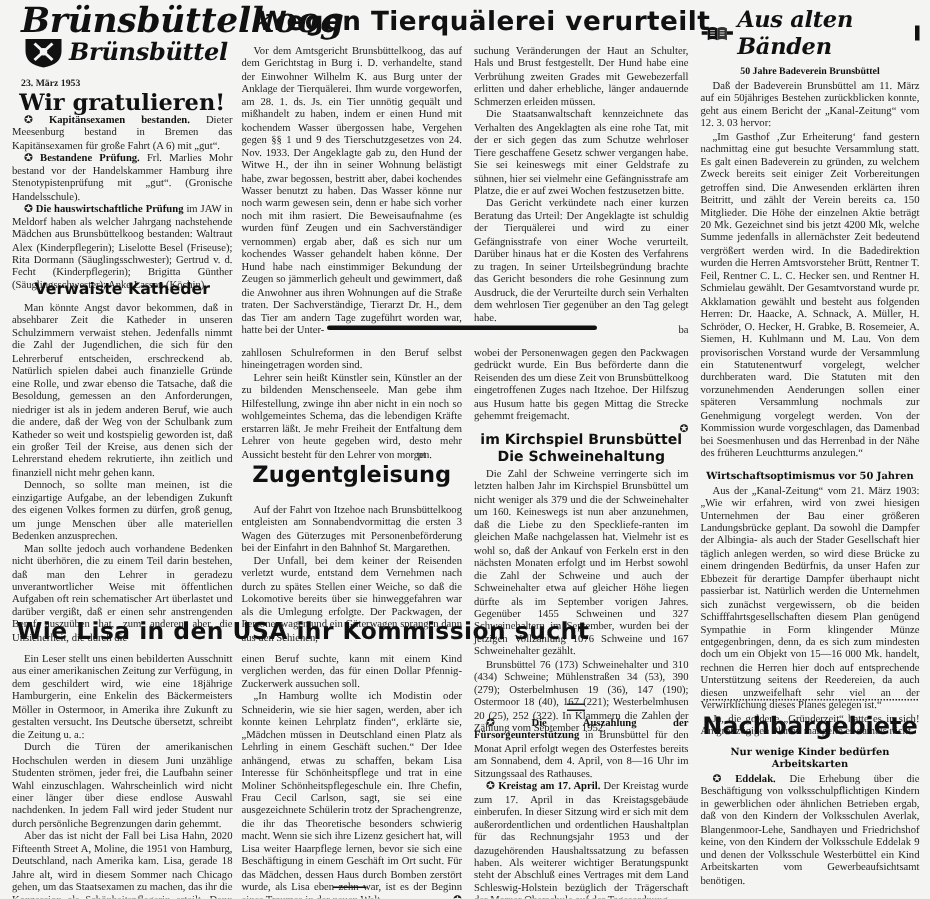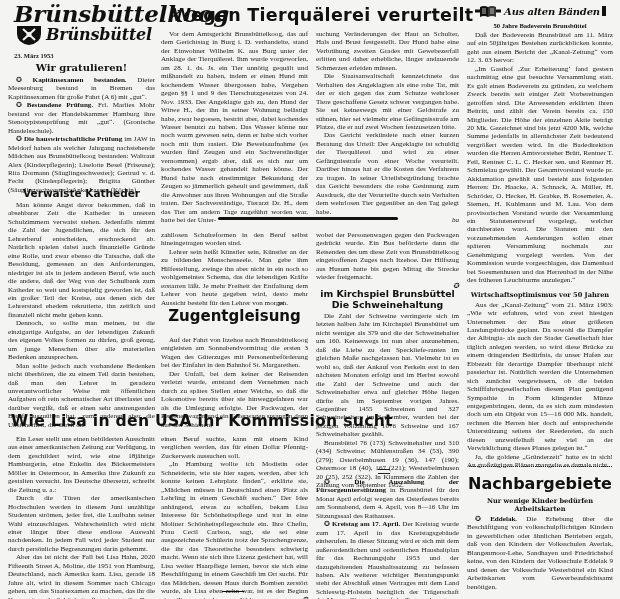--- a/index.html
+++ b/index.html
@@ -7,41 +7,41 @@
   .abs{position:absolute;}
   .txt{font-size:7.1px;line-height:8.45px;text-align:justify;margin:0;font-family:"Liberation Serif","DejaVu Serif",serif;color:#222;}
   .txt p{margin:0;text-indent:8px;}
   .txt p.ni{text-indent:0;}
   .txt b{font-weight:bold;color:#111;}
   .hl-big{font-family:"DejaVu Sans",sans-serif;font-weight:bold;color:#111;letter-spacing:0.3px;white-space:nowrap;}
   .hl-mid{font-family:"DejaVu Sans",sans-serif;font-weight:bold;color:#111;text-align:center;white-space:nowrap;}
   .sub{font-family:"DejaVu Serif",serif;font-weight:bold;font-size:6.6px;text-align:center;color:#111;}
   .mast{font-family:"DejaVu Serif",serif;font-weight:bold;color:#111;font-style:italic;letter-spacing:-0.2px;}
   .rule{background:#111;}
-  .sig{text-align:right;font-style:italic;}
+  .sig{text-align:right;}
   .dotrule{border-top:1.5px dotted #222;}
 </style>
 </head>
 <body>
 
 <div class="abs" style="left:14px;top:4px;width:140px;">
   <div class="mast" style="font-size:23px;text-align:center;line-height:20px;">Brünsbüttelkoog</div>
   <div style="display:flex;align-items:center;justify-content:center;gap:4px;">
     <svg width="26" height="22" viewBox="0 0 26 22">
       <path d="M1 2 L25 2 L25 10 Q25 19 13 21 Q1 19 1 10 Z" fill="#111"></path>
       <path d="M7 5 L19 16 M19 5 L7 16" stroke="#f4f4f2" stroke-width="2"></path>
       <circle cx="13" cy="10.5" r="2.5" fill="#f4f4f2"></circle>
     </svg>
     <div class="mast" style="font-size:16px;line-height:20px;">Brünsbüttel</div>
   </div>
   <div style="font-size:6.5px;font-weight:bold;text-align:left;margin-top:6px;font-family:Liberation Serif, serif;">23. März 1953</div>
 </div>
 
 <div class="abs" style="left:8px;top:62px;width:147px;">
-  <div class="hl-mid" style="font-size:10px;line-height:12px;margin-bottom:2px;font-family:'DejaVu Serif',serif;">Wir gratulieren!</div>
+  <div class="hl-mid" style="font-size:15px;line-height:12px;margin-bottom:2px;font-family:'DejaVu Serif',serif;">Wir gratulieren!</div>
   <div class="txt">
     <p><span>✪</span> <b>Kapitänsexamen bestanden.</b><span> Dieter Meesenburg bestand in Bremen das Kapitänsexamen für große Fahrt (A 6) mit „gut“.</span></p>
     <p><span>✪</span> <b>Bestandene Prüfung.</b><span> Frl. Marlies Mohr bestand vor der Handelskammer Hamburg ihre Stenotypistenprüfung mit „gut“. (Gronische Handelsschule).</span></p>
     <p><span>✪</span> <b>Die hauswirtschaftliche Prüfung</b><span> im JAW in Meldorf haben als welcher Jahrgang nachstehende Mädchen aus Brunsbüttelkoog bestanden: Waltraut Alex (Kinderpflegerin); Liselotte Besel (Friseuse); Rita Dormann (Säuglingsschwester); Gertrud v. d. Fecht (Kinderpflegerin); Brigitta Günther (Säuglingsschwester); Anke Lassen (Köchin).</span></p>
   </div>
 </div>
 
 <div class="abs" style="left:8px;top:187px;width:147px;">
   <div class="hl-mid" style="font-size:10.5px;line-height:13px;margin-bottom:1px;">Verwaiste Katheder</div>
   <div class="txt">
@@ -72,21 +72,21 @@
 
 <div class="abs" style="left:161px;top:310px;width:147px;">
   <div class="hl-mid" style="font-size:15px;line-height:13px;margin-bottom:13px;">Zugentgleisung</div>
   <div class="txt">
     <p>Auf der Fahrt von Itzehoe nach Brunsbüttelkoog entgleisten am Sonnabendvormittag die ersten 3 Wagen des Güterzuges mit Personenbeförderung bei der Einfahrt in den Bahnhof St. Margarethen.</p>
     <p>Der Unfall, bei dem keiner der Reisenden verletzt wurde, entstand dem Vernehmen nach durch zu spätes Stellen einer Weiche, so daß die Lokomotive bereits über sie hinweggefahren war als die Umlegung erfolgte. Der Packwagen, der Personenwagen und ein Güterwagen sprangen dann aus den Schienen,</p>
   </div>
 </div>
 
 <div class="abs txt" style="left:316px;top:231px;width:143px;">
-  <p class="ni">wobei der Personenwagen gegen den Packwagen gedrückt wurde. Ein Bus beförderte dann die Reisenden des um diese Zeit von Brunsbüttelkoog eingetroffenen Zuges nach Itzehoe. Der Hilfszug aus Husum hatte bis gegen Mittag die Strecke wieder freigemacht.</p>
+  <p class="ni">wobei der Personenwagen gegen den Packwagen gedrückt wurde. Ein Bus beförderte dann die Reisenden des um diese Zeit von Brunsbüttelkoog eingetroffenen Zuges nach Itzehoe. Der Hilfszug aus Husum hatte bis gegen Mittag die Strecke gehemmt freigemacht.</p>
   <div class="sig">✪</div>
 </div>
 <div class="abs" style="left:316px;top:288px;width:143px;">
   <div class="hl-mid" style="font-size:9.4px;line-height:11px;">
     <div>im Kirchspiel Brunsbüttel</div>
     <div>Die Schweinehaltung</div>
   </div>
   <div class="txt" style="margin-top:2px;">
     <p>Die Zahl der Schweine verringerte sich im letzten halben Jahr im Kirchspiel Brunsbüttel um nicht weniger als 379 und die der Schweinehalter um 160. Keineswegs ist nun aber anzunehmen, daß die Liebe zu den Speckliefe-ranten im gleichen Maße nachgelassen hat. Vielmehr ist es wohl so, daß der Ankauf von Ferkeln erst in den nächsten Monaten erfolgt und im Herbst sowohl die Zahl der Schweine und auch der Schweinehalter etwa auf gleicher Höhe liegen dürfte als im September vorigen Jahres. Gegenüber 1455 Schweinen und 327 Schweinehaltern im September, wurden bei der jetzigen Vollzählung 1076 Schweine und 167 Schweinehalter gezählt.</p>
     <p>Brunsbüttel 76 (173) Schweinehalter und 310 (434) Schweine; Mühlenstraßen 34 (53), 390 (279); Osterbelmhusen 19 (36), 147 (190); Ostermoor 18 (40), 167 (221); Westerbelmhusen 20 (25), 252 (322). In Klammern die Zahlen der Zählung vom September 1952.</p>
@@ -114,21 +114,21 @@
 <div class="abs rule" style="left:222px;top:591px;width:22px;height:1px;"></div>
 
 <div class="abs" style="left:467px;top:4px;width:146px;">
   <div style="display:flex;align-items:center;justify-content:center;gap:2px;">
     <svg width="28" height="14" viewBox="0 0 28 14">
       <path d="M1 7 L6 7 M22 7 L27 7" stroke="#111" stroke-width="3"></path>
       <path d="M6 3 Q10 1 14 3 L14 13 Q10 11 6 13 Z" fill="#111"></path>
       <path d="M14 3 Q18 1 22 3 L22 13 Q18 11 14 13 Z" fill="#333"></path>
       <path d="M8 5 L12 5 M8 7 L12 7 M8 9 L12 9 M16 5 L20 5 M16 7 L20 7 M16 9 L20 9" stroke="#f4f4f2" stroke-width="0.7"></path>
     </svg>
-    <span class="mast" style="font-size:10px;font-style:italic;">Aus alten Bänden</span>
+    <span class="mast" style="font-size:15px;font-style:italic;">Aus alten Bänden</span>
     <span style="display:inline-block;width:4px;height:10px;background:#111;"></span>
   </div>
   <div class="sub" style="margin-top:4px;margin-bottom:2px;font-family:Liberation Serif, serif;">50 Jahre Badeverein Brunsbüttel</div>
   <div class="txt">
     <p>Daß der Badeverein Brunsbüttel am 11. März auf ein 50jähriges Bestehen zurückblicken konnte, geht aus einem Bericht der „Kanal-Zeitung“ vom 12. 3. 03 hervor:</p>
     <p>„Im Gasthof ‚Zur Erheiterung‘ fand gestern nachmittag eine gut besuchte Versammlung statt. Es galt einen Badeverein zu gründen, zu welchem Zweck bereits seit einiger Zeit Vorbereitungen getroffen sind. Die Anwesenden erklärten ihren Beitritt, und zählt der Verein bereits ca. 150 Mitglieder. Die Höhe der einzelnen Aktie beträgt 20 Mk. Gezeichnet sind bis jetzt 4200 Mk, welche Summe jedenfalls in allernächster Zeit bedeutend vergrößert werden wird. In die Badedirektion wurden die Herren Amtsvorsteher Brütt, Rentner T. Feil, Rentner C. L. C. Hecker sen. und Rentner H. Schmielau gewählt. Der Gesamtvorstand wurde pr. Akklamation gewählt und besteht aus folgenden Herren: Dr. Haacke, A. Schnack, A. Müller, H. Schröder, O. Hecker, H. Grabke, B. Rosemeier, A. Siemen, H. Kuhlmann und M. Lau. Von dem provisorischen Vorstand wurde der Versammlung ein Statutenentwurf vorgelegt, welcher durchberaten ward. Die Statuten mit den vorzunehmenden Aenderungen sollen einer späteren Versammlung nochmals zur Genehmigung vorgelegt werden. Von der Kommission wurde vorgeschlagen, das Damenbad bei Soesmenhusen und das Herrenbad in der Nähe des früheren Leuchtturms anzulegen.“</p>
   </div>
   <div class="sub" style="margin-top:6px;margin-bottom:2px;">Wirtschaftsoptimismus vor 50 Jahren</div>
   <div class="txt">
     <p>Aus der „Kanal-Zeitung“ vom 21. März 1903: „Wie wir erfahren, wird von zwei hiesigen Unternehmen der Bau einer größeren Landungsbrücke geplant. Da sowohl die Dampfer der Albingia- als auch der Stader Gesellschaft hier täglich anlegen werden, so wird diese Brücke zu einem dringenden Bedürfnis, da unser Hafen zur Ebbezeit für derartige Dampfer überhaupt nicht passierbar ist. Natürlich werden die Unternehmen sich zunächst vergewissern, ob die beiden Schifffahrtsgesellschaften diesem Plan genügend Sympathie in Form klingender Münze entgegenbringen, denn, da es sich zum mindesten doch um ein Objekt von 15—16 000 Mk. handelt, rechnen die Herren hier doch auf entsprechende Unterstützung seitens der Reedereien, da auch diesen unzweifelhaft sehr viel an der Verwirklichung dieses Planes gelegen ist.“</p>

